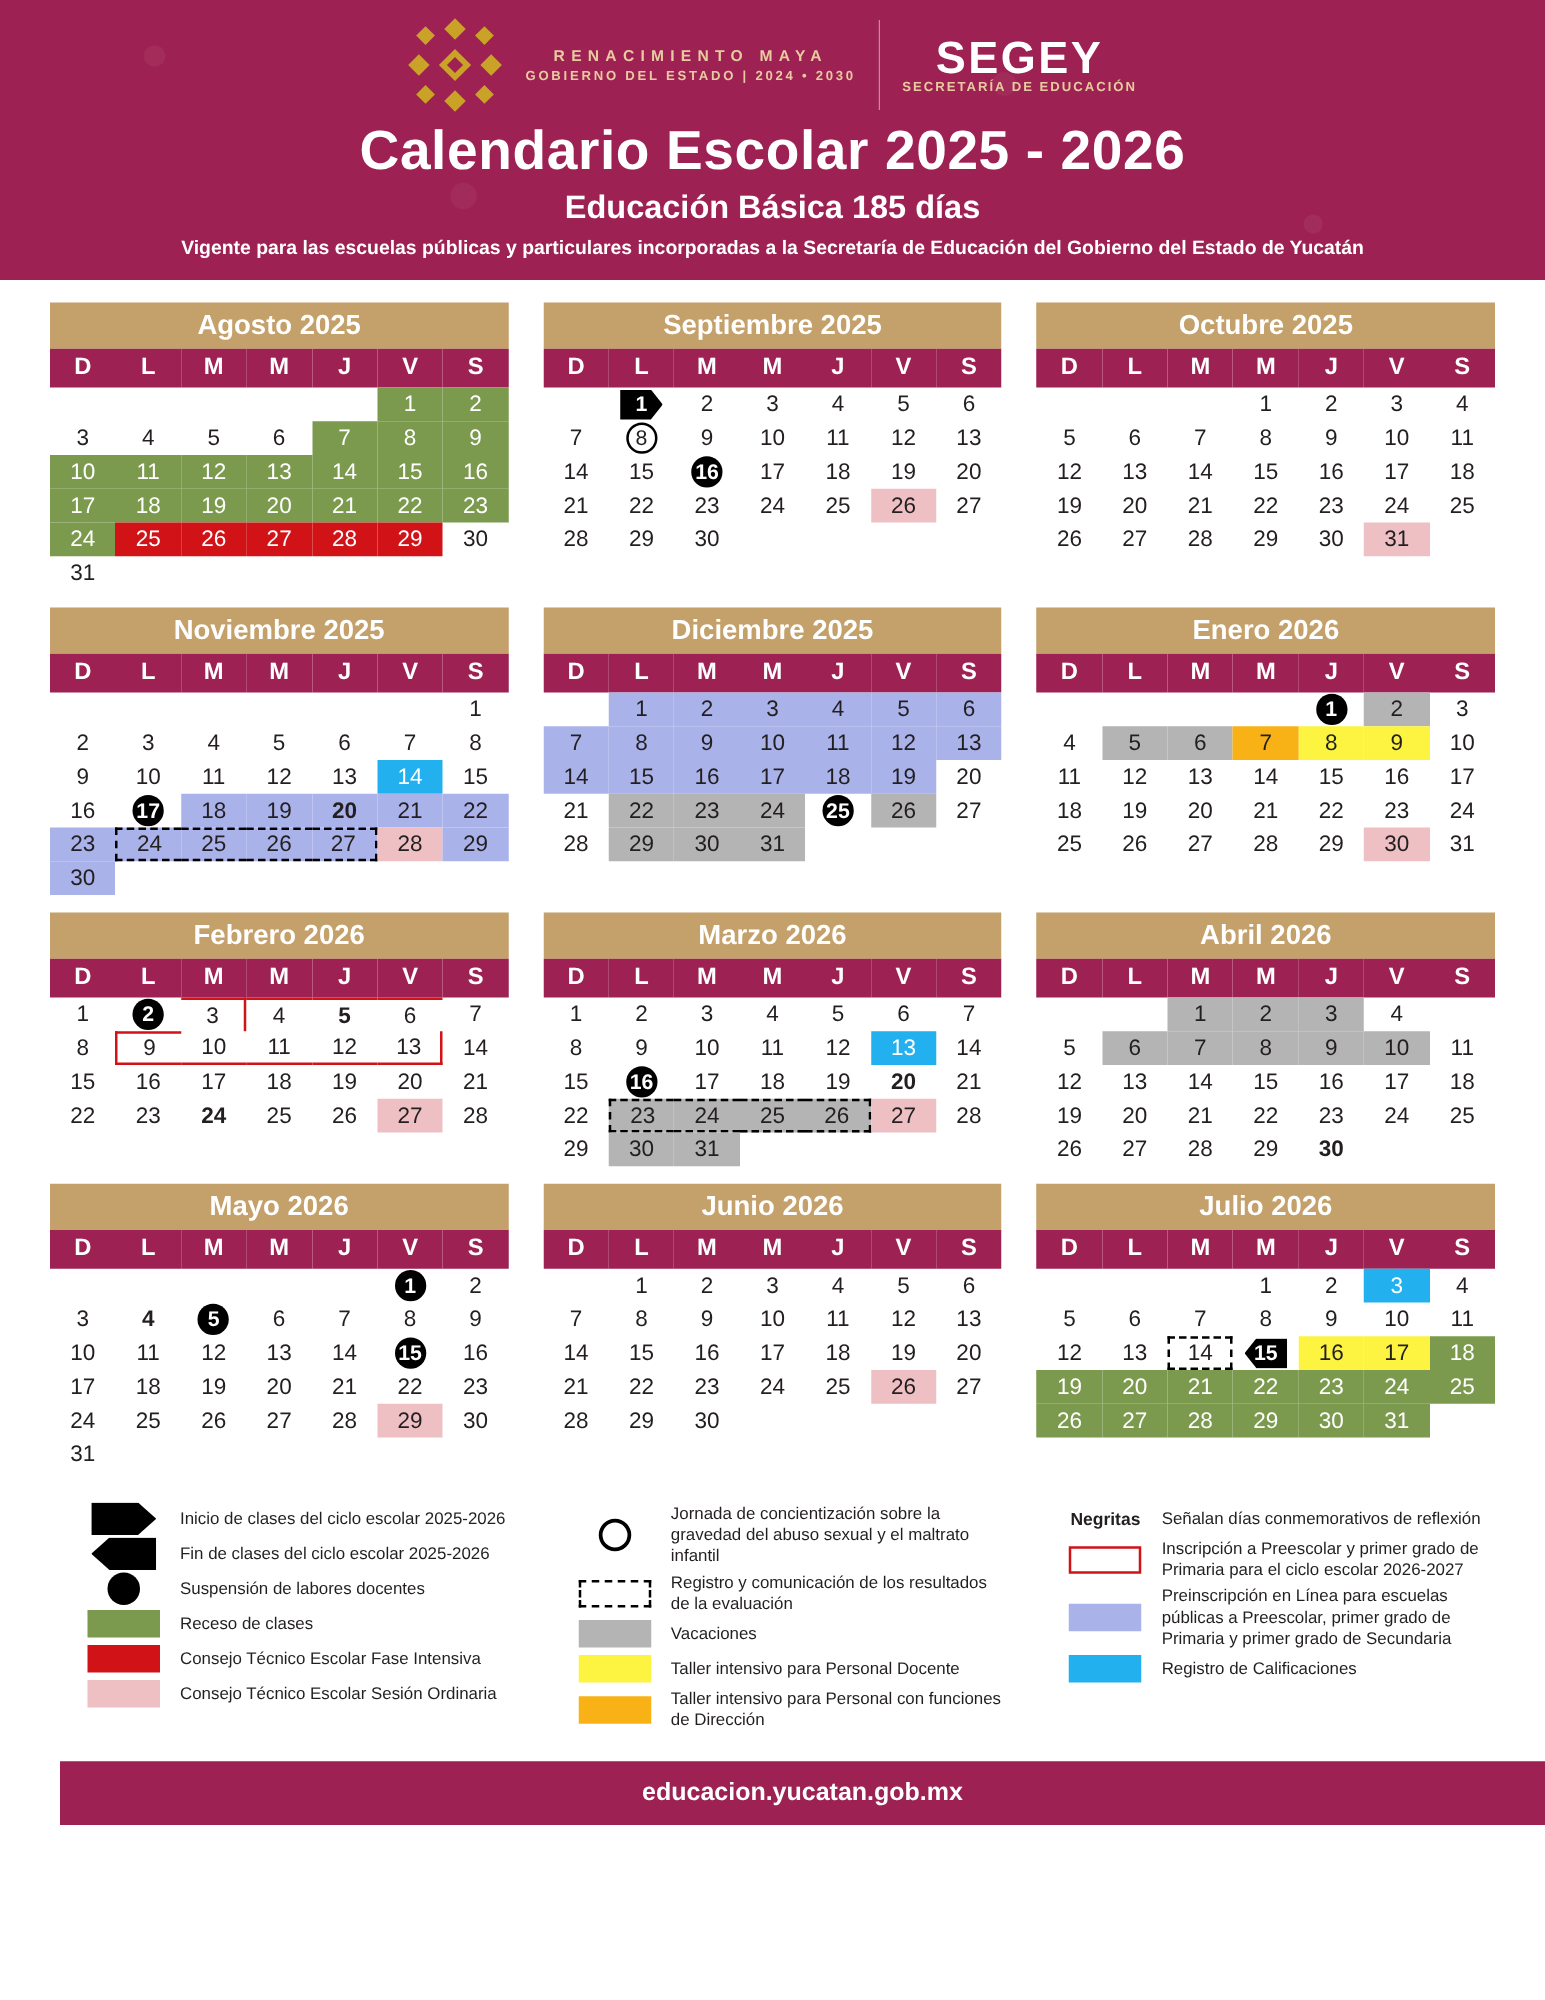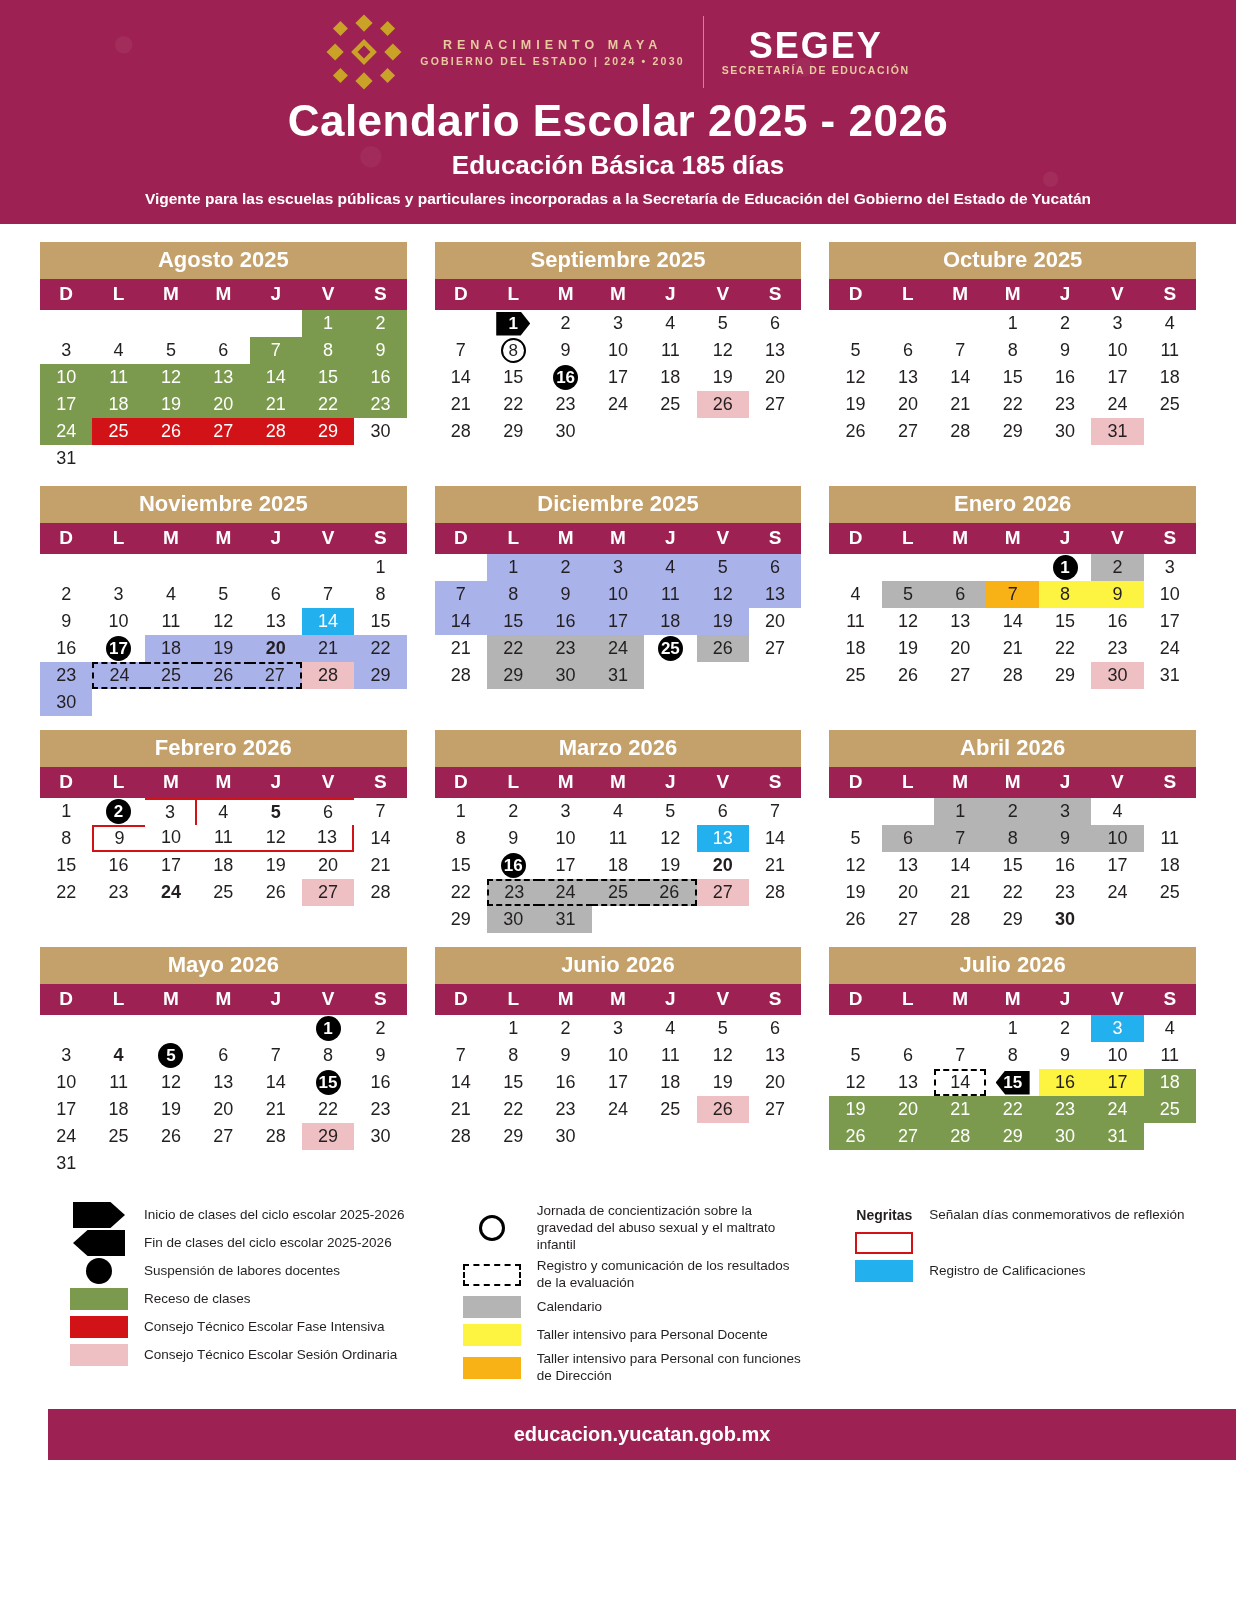--- a/index.html
+++ b/index.html
@@ -2495,21 +2495,21 @@
       <div class="lg-row">
         <div class="lg-key">
           <span class="sw dashbox"></span>
         </div>
         <div class="lg-text">Registro y comunicación de los resultados de la evaluación</div>
       </div>
       <div class="lg-row">
         <div class="lg-key">
           <span class="sw gray"></span>
         </div>
-        <div class="lg-text">Calendario</div>
+        <div class="lg-text">Vacaciones</div>
       </div>
       <div class="lg-row">
         <div class="lg-key">
           <span class="sw yellow"></span>
         </div>
         <div class="lg-text">Taller intensivo para Personal Docente</div>
       </div>
       <div class="lg-row">
         <div class="lg-key">
           <span class="sw orange"></span>
@@ -2521,20 +2521,27 @@
       <div class="lg-row">
         <div class="lg-key">
           <span class="lg-bold-word">Negritas</span>
         </div>
         <div class="lg-text">Señalan días conmemorativos de reflexión</div>
       </div>
       <div class="lg-row">
         <div class="lg-key">
           <span class="sw redbox"></span>
         </div>
+        <div class="lg-text">Inscripción a Preescolar y primer grado de Primaria para el ciclo escolar 2026-2027</div>
+      </div>
+      <div class="lg-row">
+        <div class="lg-key">
+          <span class="sw blue"></span>
+        </div>
+        <div class="lg-text">Preinscripción en Línea para escuelas públicas a Preescolar, primer grado de Primaria y primer grado de Secundaria</div>
       </div>
       <div class="lg-row">
         <div class="lg-key">
           <span class="sw cyan"></span>
         </div>
         <div class="lg-text">Registro de Calificaciones</div>
       </div>
     </div>
 </div>
 

